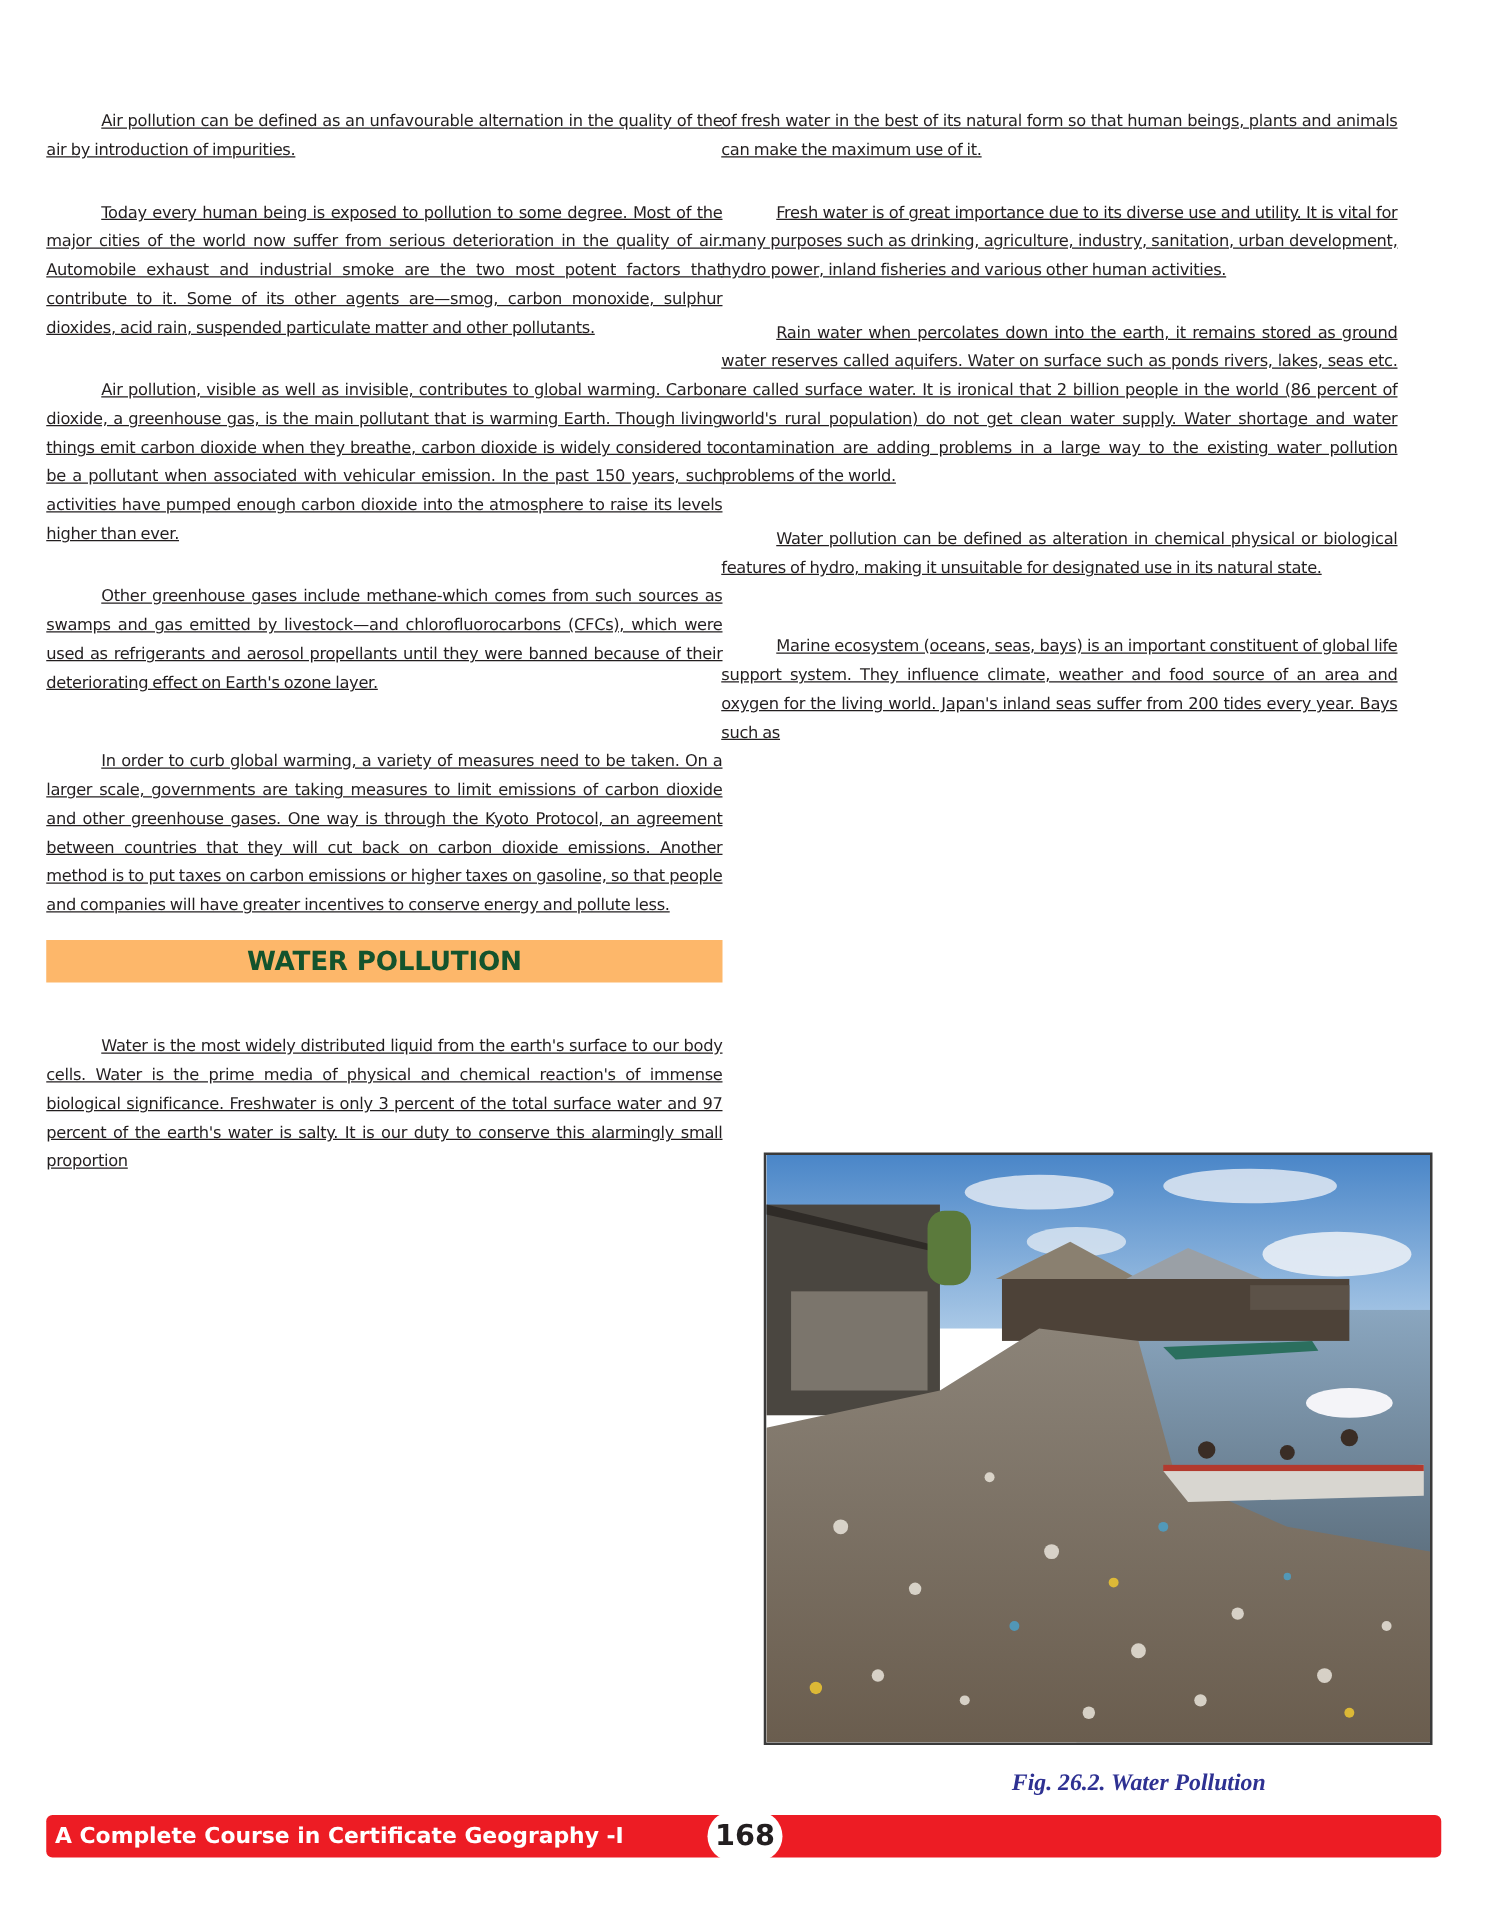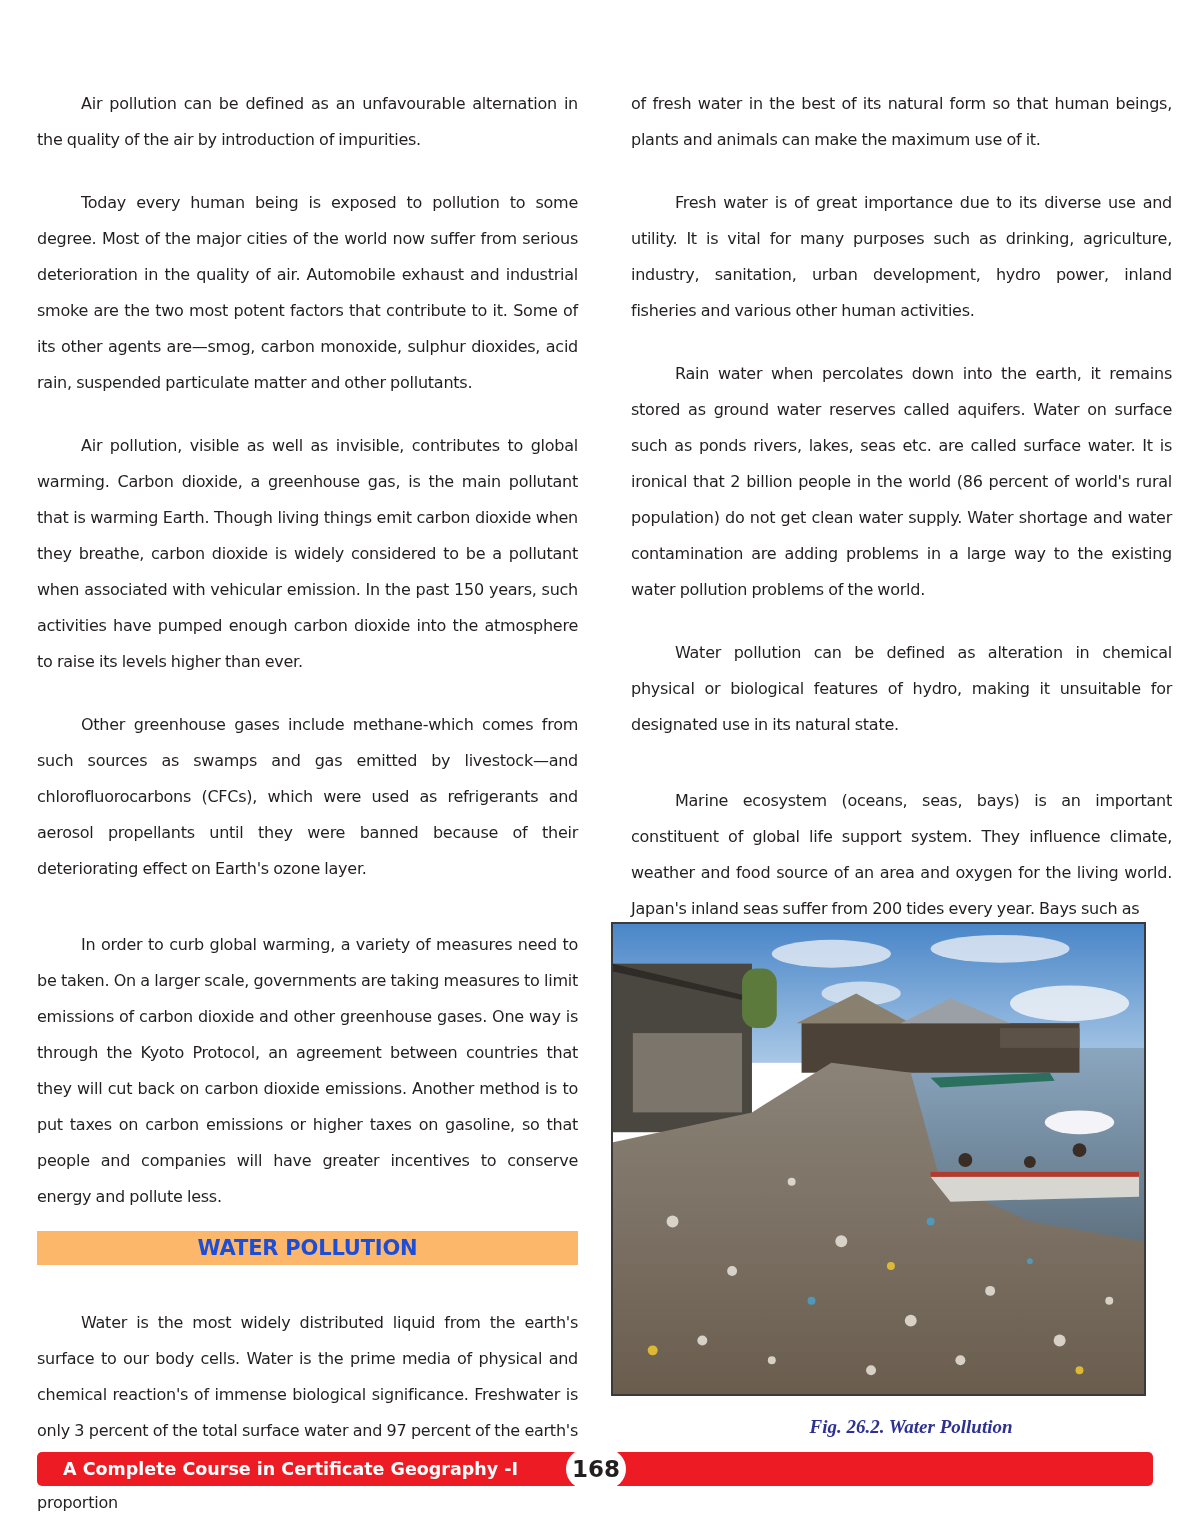--- a/index.html
+++ b/index.html
@@ -1,37 +1,37 @@
 <!DOCTYPE html>
 <html><head>
 <meta charset="utf-8">
 <style>
   html, body { margin: 0; padding: 0; background: #ffffff; }
   body { width: 1191px; height: 1531px; position: relative; overflow: hidden;
          font-family: "DejaVu Sans", sans-serif; color: #231f20; }
   .col { position: absolute; top: 86px; width: 541px; }
   .col-left { left: 37px; }
-  .col-right { left: 631px; }
-  p.para { margin: 0 0 27px 0; font-size: 16px; line-height: 36px;
-           text-align: justify; letter-spacing: -0.25px; word-spacing: -0.5px; }
+  .col-right { left: 577px; }
+  p.para { margin: 0 0 27px 0; font-size: 13px; line-height: 23px;
+           text-align: justify; letter-spacing: -0.25px; word-spacing: -0.5px; text-decoration: underline; }
   p.para.indent { text-indent: 44px; }
   p.para.tight { margin-bottom: 0; margin-top: 40px; }
   .section-heading { background: #fdb76a; height: 34px; margin: 16px 0 3px 0;
          display: flex; align-items: center; justify-content: center;
-         font-weight: bold; font-size: 21px; letter-spacing: -0.2px; color: #1d4ed8; }
+         font-weight: bold; font-size: 21px; letter-spacing: -0.2px; color: #14532d; }
   .photo { position: absolute; left: 611px; top: 922px; width: 535px; height: 474px;
            border: 2px solid #3a3a3a; box-sizing: border-box; overflow: hidden; }
   .photo svg { display: block; width: 100%; height: 100%; }
   .caption { position: absolute; left: 611px; top: 1416px; width: 600px;
              text-align: center; font-family: "Liberation Serif", serif;
              font-style: italic; font-weight: bold; font-size: 19px; color: #2e3192; }
   .footer-left { position: absolute; left: 37px; top: 1452px; width: 545px; height: 34px;
                  background: #ed1c24; border-radius: 5px 0 0 5px;
                  color: #ffffff; font-weight: bold; font-size: 17.5px;
-                 display: flex; align-items: center; padding-left: 26px; box-sizing: border-box; }
+                 display: flex; align-items: center; padding-left: 7px; box-sizing: border-box; }
   .footer-right { position: absolute; left: 612px; top: 1452px; width: 541px; height: 34px;
                   background: #ed1c24; border-radius: 0 5px 5px 0; }
   .page-num { position: absolute; left: 566px; top: 1449px; width: 60px; height: 40px;
               background: #ffffff; border-radius: 20px;
               display: flex; align-items: center; justify-content: center;
               font-weight: bold; font-size: 23px; color: #231f20; }
 </style>
 </head>
 <body>
 

